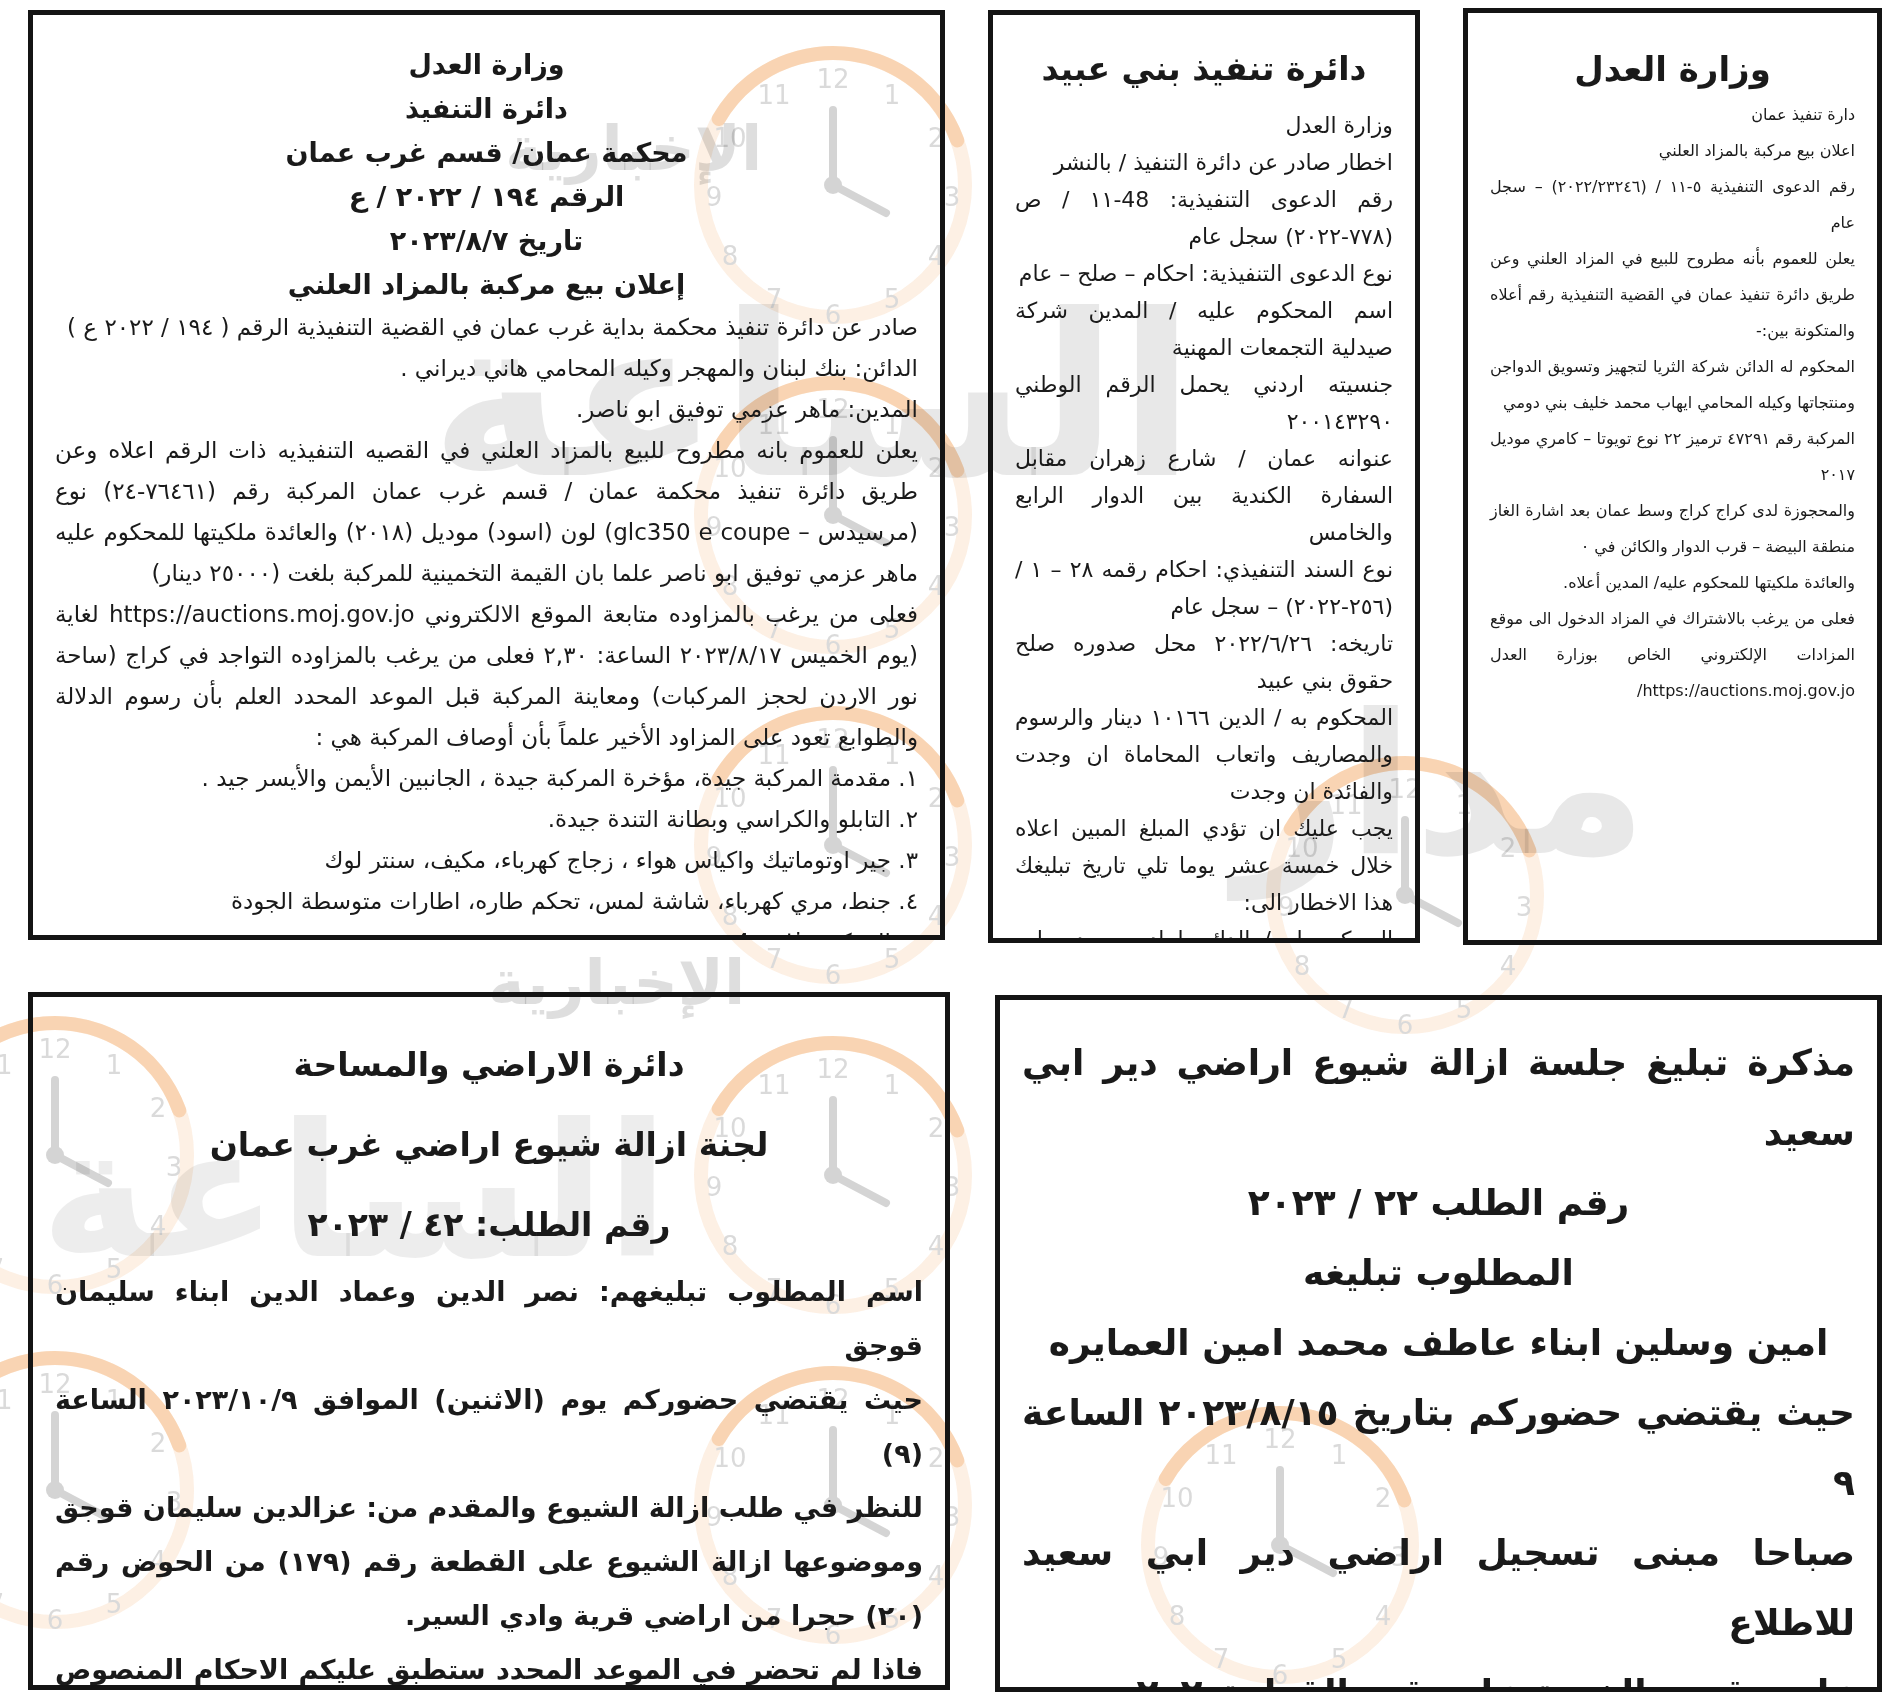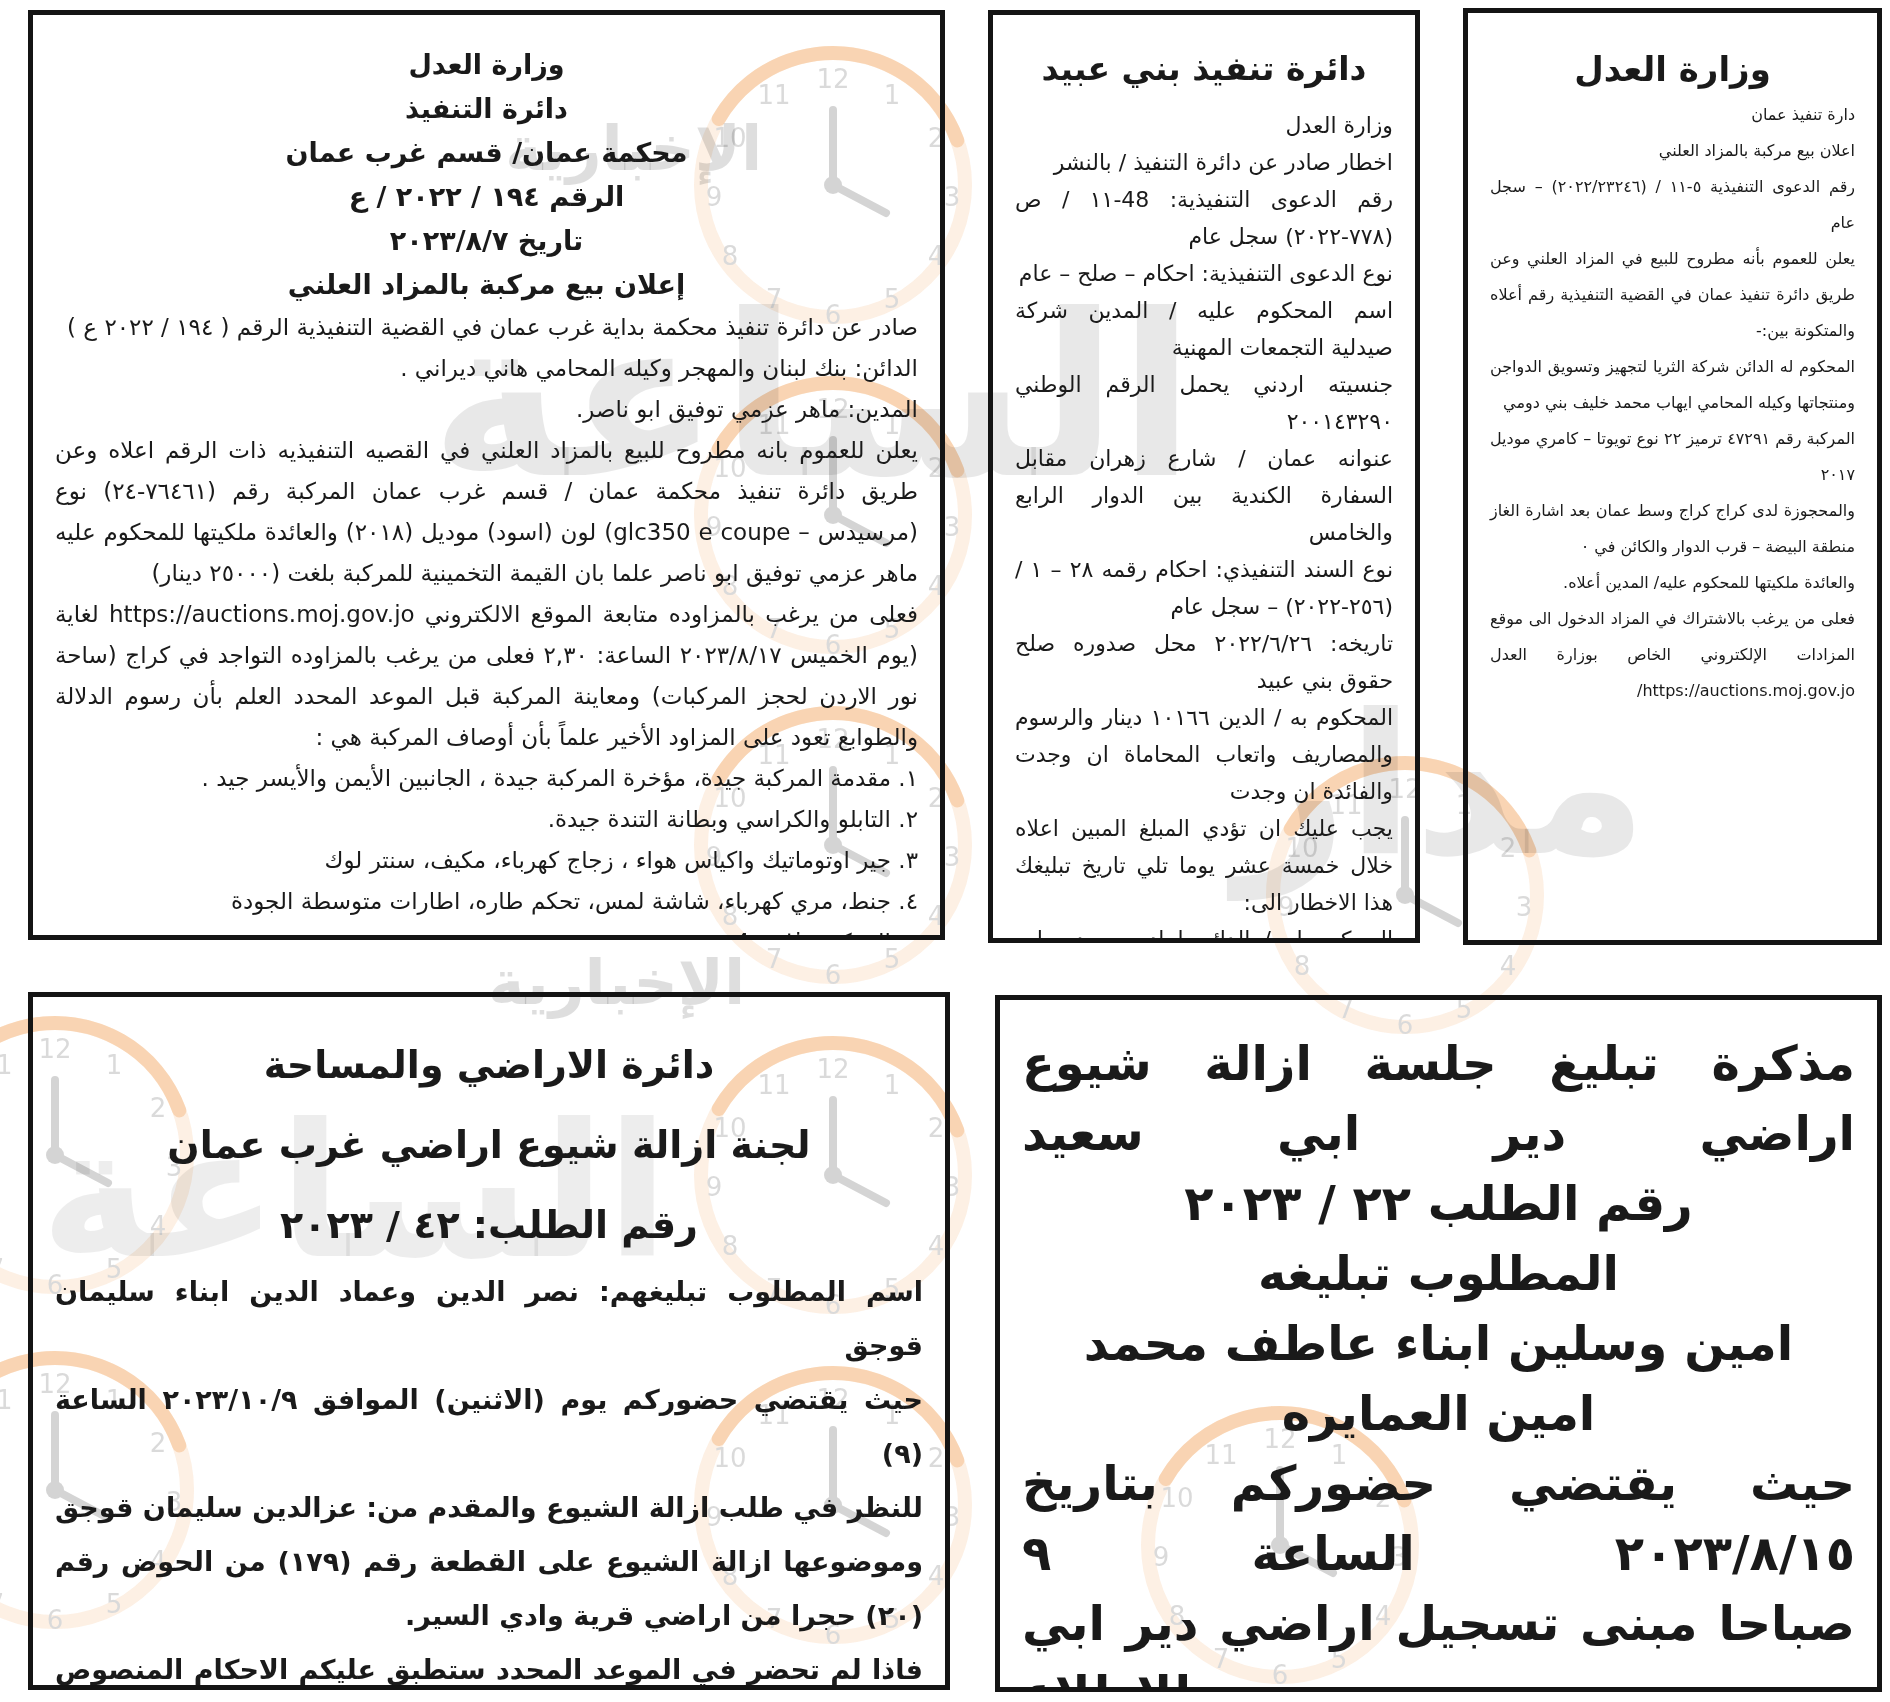--- a/index.html
+++ b/index.html
@@ -35,25 +35,25 @@
 
   
   .md-t{font-size:33px;font-weight:700;line-height:52px;text-align:center;margin-bottom:12px;}
   .md-b{font-size:22px;line-height:37px;}
 
   
   .rt-t{font-size:34px;font-weight:700;line-height:56px;text-align:center;}
   .rt-b{font-size:16px;line-height:36px;}
 
   
-  .bl-h{font-size:38px;font-weight:700;line-height:80px;text-align:center;}
+  .bl-h{font-size:33px;font-weight:700;line-height:80px;text-align:center;}
   .bl-b{font-size:27px;font-weight:700;line-height:54px;}
 
   
-  .br-line{font-size:48px;font-weight:700;line-height:70px;}
+  .br-line{font-size:36px;font-weight:700;line-height:70px;}
 </style>
 </head>
 <body>
 
 <div class="page">
 
   <div class="wm-layer">
     <svg width="0" height="0" style="position:absolute" aria-hidden="true">
       <symbol id="wmclock" viewBox="0 0 300 300">
         <circle cx="150" cy="150" r="132" fill="none" stroke="#f2a158" stroke-opacity="0.30" stroke-width="14"></circle>

